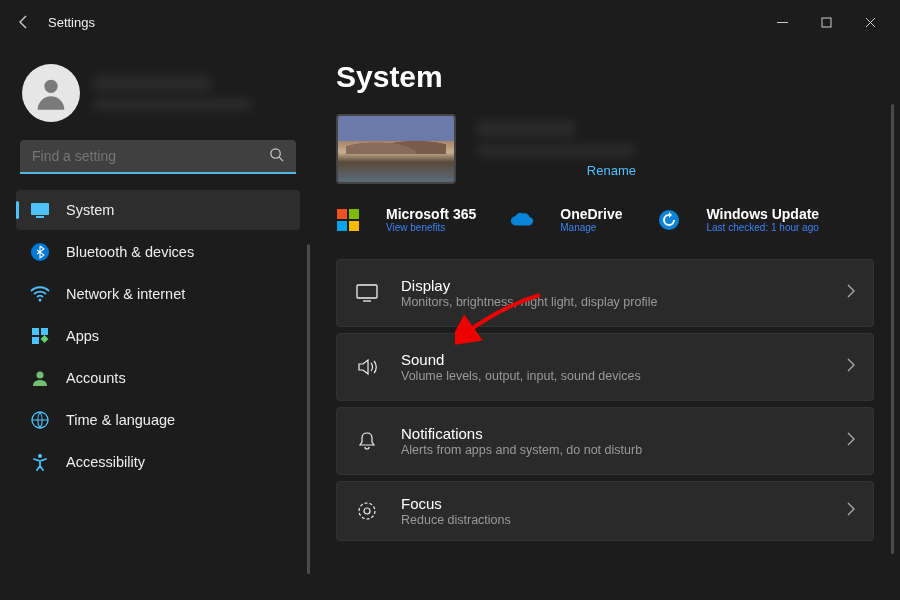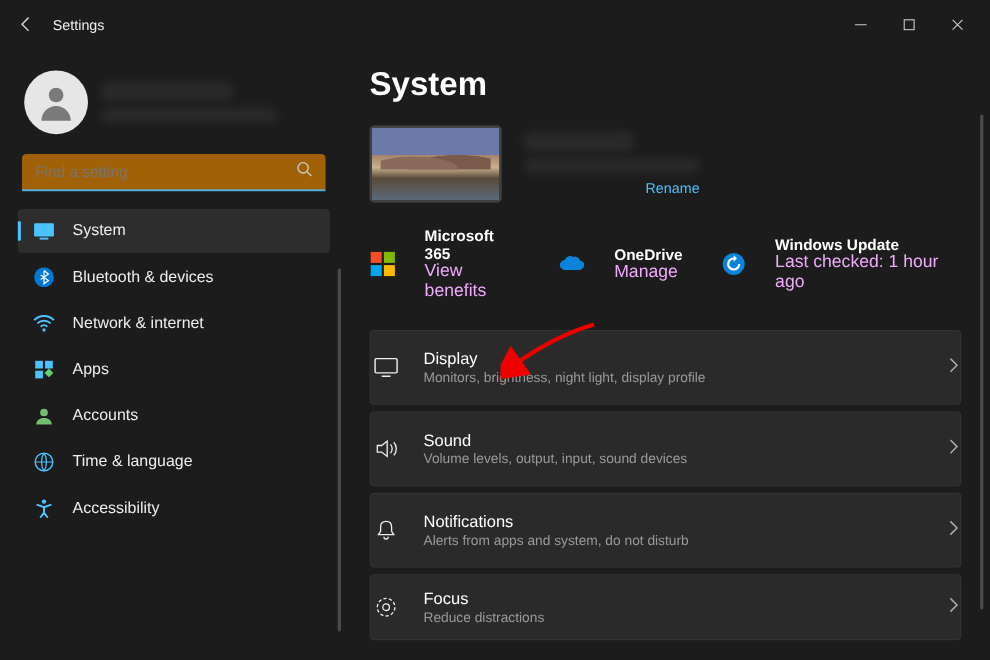--- a/index.html
+++ b/index.html
@@ -14,21 +14,21 @@
     .main { display:flex; height:556px; }
     .sidebar { width:310px; display:flex; flex-direction:column; padding:10px 10px 10px 16px; position:relative; }
     .profile { display:flex; align-items:center; gap:12px; margin:10px 0 18px 6px; }
     .avatar { width:58px; height:58px; border-radius:50%; background:#e6e6e6; display:flex; align-items:center; justify-content:center; }
     .avatar svg { width:40px; height:40px; fill:#7a7a7a; }
     .profile-text { flex:1; }
     .blur-line { background:#2a2a2a; border-radius:6px; filter:blur(4px); }
     .pl1 { width:120px; height:17px; margin-bottom:6px; }
     .pl2 { width:160px; height:13px; }
 
-    .search { height:34px; background:#a16207; border-bottom:2px solid #53b6e7; display:flex; align-items:center; padding:0 12px; border-radius:4px 4px 0 0; margin:0 4px 16px 4px; }
+    .search { height:34px; background:#404040; border-bottom:2px solid #53b6e7; display:flex; align-items:center; padding:0 12px; border-radius:4px 4px 0 0; margin:0 4px 16px 4px; }
     .search input { flex:1; background:transparent; border:none; outline:none; color:#ccc; font-size:14px; caret-color:#53b6e7; }
     .search-icon { color:#ccc; }
 
     .navlist { flex:1; overflow:hidden; position:relative; }
     .nav-item { height:40px; display:flex; align-items:center; gap:16px; padding:0 14px; border-radius:4px; font-size:14.5px; color:#eee; cursor:pointer; margin-bottom:2px; position:relative; }
     .nav-item.active { background:#2d2d2d; }
     .nav-item.active::before { content:""; position:absolute; left:0; top:11px; bottom:11px; width:3px; background:#4cc2ff; border-radius:2px; }
     .nav-icon { width:20px; height:20px; display:flex; align-items:center; justify-content:center; flex-shrink:0; }
 
     .sidebar-scroll { position:absolute; right:0; top:200px; width:3px; height:330px; background:#4a4a4a; border-radius:2px; }
@@ -40,24 +40,24 @@
     .thumb { width:120px; height:70px; border-radius:4px; border:2px solid #444; background:linear-gradient(180deg,#6b7aa8 0%,#6b7aa8 38%,#a8836b 38%,#c8b090 55%,#5a4a3a 70%,#5a6a7a 100%); position:relative; overflow:hidden; }
     .thumb::before { content:""; position:absolute; left:8px; right:8px; top:18px; height:20px; background:radial-gradient(ellipse at 30% 100%,#8a6a5a 40%,transparent 42%),radial-gradient(ellipse at 70% 100%,#7a5a4a 45%,transparent 47%); }
     .device-info .dblur { width:100px; height:18px; margin-bottom:6px; }
     .device-info .dblur2 { width:160px; height:13px; }
     .rename { color:#4cc2ff; font-size:13px; margin-top:6px; cursor:pointer;text-align:right; }
 
     .status-row { display:flex; gap:34px; margin-bottom:26px; }
     .status-item { display:flex; align-items:center; gap:26px; cursor:pointer; }
     .status-icon { width:24px; height:24px; display:flex; align-items:center; justify-content:center; flex-shrink:0; }
     .status-text .st1 { font-size:14px; font-weight:600; color:#fff; }
-    .status-text .st2 { font-size:16px; color:#f0abfc; }
+    .status-text .st2 { font-size:10px; color:#3b82f6; }
 
     .settings-list { display:flex; flex-direction:column; gap:6px; }
-    .setting-card { background:#2a2a2a; border:1px solid #333; border-radius:4px; height:68px; display:flex; align-items:center; padding:0 2px; gap:22px; cursor:pointer; }
+    .setting-card { background:#2a2a2a; border:1px solid #333; border-radius:4px; height:68px; display:flex; align-items:center; padding:0 18px; gap:22px; cursor:pointer; }
     .setting-card.short { height:60px; }
     .card-icon { width:24px; height:24px; color:#eee; display:flex; align-items:center; justify-content:center; flex-shrink:0; }
     .card-text { flex:1; }
     .card-title { font-size:15px; color:#fff; }
     .card-sub { font-size:12.5px; color:#9a9a9a; margin-top:1px; }
     .chevron { color:#aaa; }
 
     .content-scroll { position:absolute; right:6px; top:60px; width:3px; height:450px; background:#4a4a4a; border-radius:2px; }
 
     

